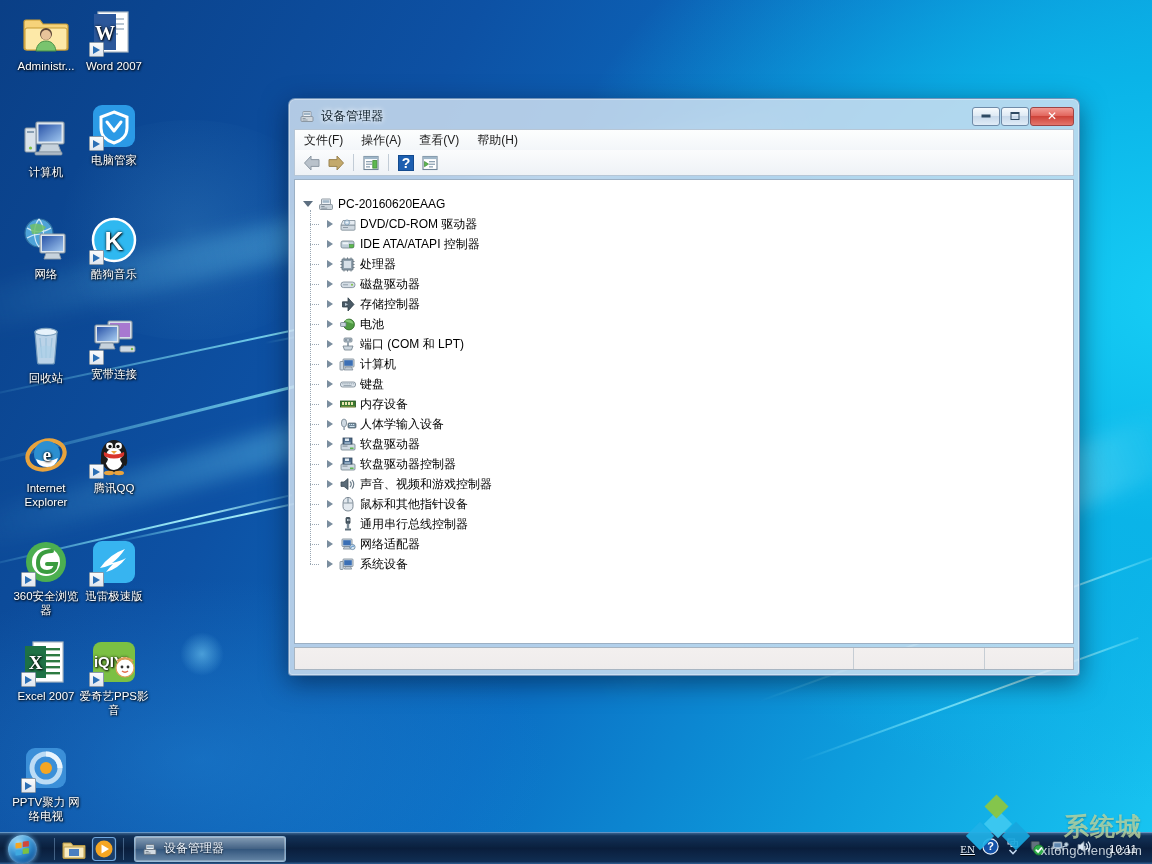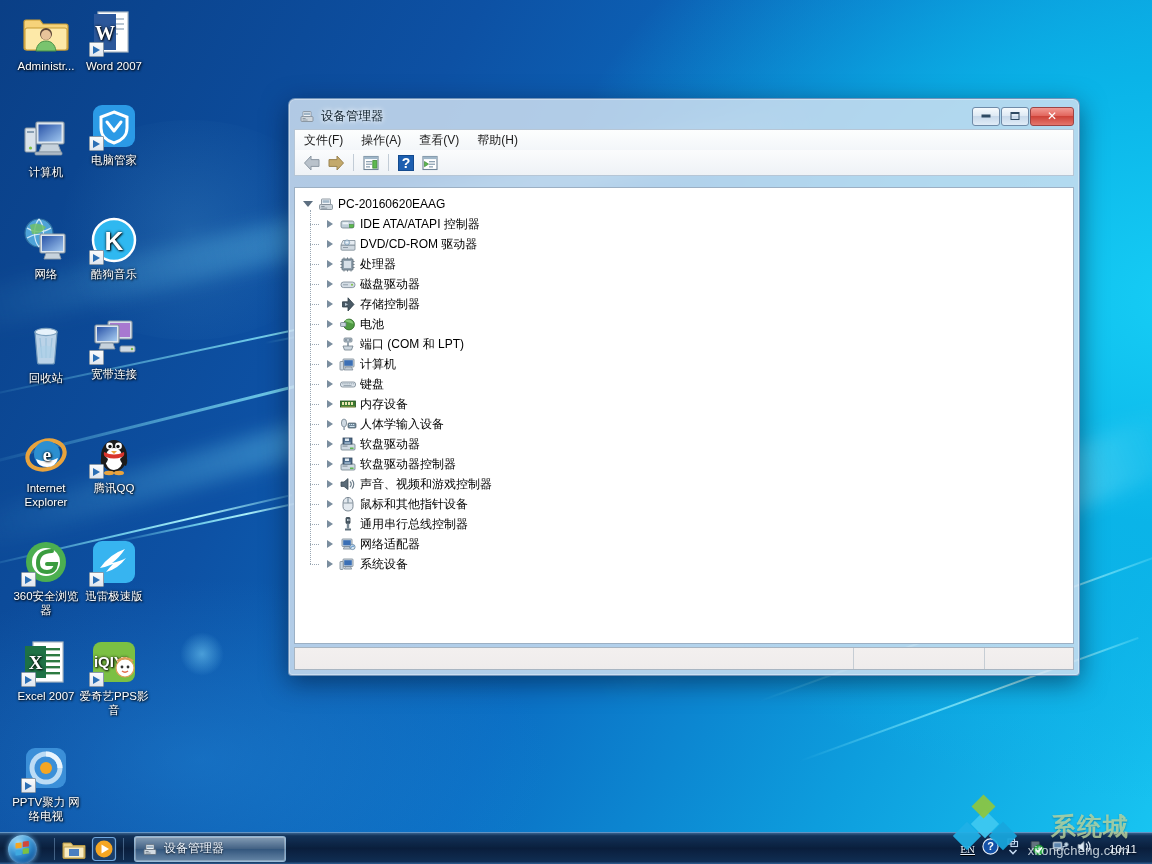--- a/index.html
+++ b/index.html
@@ -139,23 +139,23 @@
     padding-left: 6px; gap: 2px;
     flex: none;
   }
   .tb-btn { width: 22px; height: 22px; position: relative; cursor: default; border-radius: 2px; }
   .tb-sep { width: 1px; height: 17px; background: #c2ccd6; margin: 0 4px; }
 
   #tree-pane {
     flex: 1;
     background: #fff;
     border: 1px solid #9cb0c4;
-    margin-top: 11px;
+    margin-top: 3px;
     overflow: hidden;
-    padding: 6px 0 0 6px;
+    padding: 14px 0 0 6px;
     position: relative;
   }
 
   .tree-root { font-size: 12px; color: #000; }
   .node {
     display: flex; align-items: center;
     height: 20px;
     cursor: default;
     position: relative;
   }
@@ -250,21 +250,21 @@
     height: 32px;
     padding-right: 6px;
     gap: 7px;
   }
   #tray .t-item { position: relative; cursor: default; text-decoration: underline; }
   #lang-ind { font-size: 11px; color: #e9f3ff; font-family: "Liberation Serif", serif; text-shadow: 0 1px 1px #000; }
   #tray-clock { font-size: 11.5px; color: #f0f7ff; text-shadow: 0 1px 2px rgba(0,0,0,0.9); line-height: 12px; text-align: center; width: 46px; }
 
   
   #watermark {
-    position: absolute; right: 21px; bottom: 4px;
+    position: absolute; right: 8px; bottom: 4px;
     width: 178px; height: 46px;
     pointer-events: none;
   }
   #wm-text {
     position: absolute; right: 2px; top: -4px;
     font-size: 25px; font-weight: bold;
     color: rgba(190,215,160,0.80);
     letter-spacing: 1px;
     text-shadow: 0 1px 2px rgba(0,0,0,0.25);
   }
@@ -563,38 +563,38 @@
             </svg>
           </span>
           <span class="nm">PC-20160620EAAG</span>
         </div>
         <div class="children" id="tree-children">
             <div class="node">
               <span class="exp">
                 <span class="tri"></span>
               </span>
               <span class="ico"><svg width="18" height="16" viewBox="0 0 18 16">
-                  <rect x="2" y="5" width="13" height="7" rx="1.8" fill="#bfcdd8" stroke="#71808c" stroke-width="0.8"></rect>
-                  <rect x="3.5" y="6.3" width="6" height="2" fill="#eef3f7"></rect>
-                  <rect x="10.5" y="8.6" width="4" height="3" fill="#5db84f" stroke="#3c8a33" stroke-width="0.6"></rect>
-                </svg></span>
-              <span class="nm">IDE ATA/ATAPI 控制器</span>
-            </div>
-            <div class="node">
-              <span class="exp">
-                <span class="tri"></span>
-              </span>
-              <span class="ico"><svg width="18" height="16" viewBox="0 0 18 16">
                   <path d="M2 9 h14 v4.2 a1 1 0 0 1 -1 1 H3 a1 1 0 0 1 -1 -1z" fill="#cfd8e0" stroke="#7c8a96" stroke-width="0.8"></path>
                   <path d="M4 4.5 h12 l0 4.5 H2z" fill="#e6ecf2" stroke="#7c8a96" stroke-width="0.8"></path>
                   <circle cx="8" cy="6.5" r="2.6" fill="#c7d8e8" stroke="#6f8fa8" stroke-width="0.7"></circle>
                   <circle cx="8" cy="6.5" r="0.8" fill="#fff"></circle>
                   <rect x="4" y="11" width="5" height="1" fill="#8e9ba6"></rect>
                 </svg></span>
               <span class="nm">DVD/CD-ROM 驱动器</span>
+            </div>
+            <div class="node">
+              <span class="exp">
+                <span class="tri"></span>
+              </span>
+              <span class="ico"><svg width="18" height="16" viewBox="0 0 18 16">
+                  <rect x="2" y="5" width="13" height="7" rx="1.8" fill="#bfcdd8" stroke="#71808c" stroke-width="0.8"></rect>
+                  <rect x="3.5" y="6.3" width="6" height="2" fill="#eef3f7"></rect>
+                  <rect x="10.5" y="8.6" width="4" height="3" fill="#5db84f" stroke="#3c8a33" stroke-width="0.6"></rect>
+                </svg></span>
+              <span class="nm">IDE ATA/ATAPI 控制器</span>
             </div>
             <div class="node">
               <span class="exp">
                 <span class="tri"></span>
               </span>
               <span class="ico"><svg width="18" height="16" viewBox="0 0 18 16">
                   <rect x="3" y="3" width="11" height="11" rx="0.8" fill="#8fa0ad" stroke="#5e6e7a" stroke-width="0.9"></rect>
                   <rect x="5" y="5" width="7" height="7" fill="#d7e0e8"></rect>
                   <g stroke="#5e6e7a" stroke-width="0.8">
                     <path d="M5 3 v-1.6 M8.5 3 v-1.6 M12 3 v-1.6 M5 14 v1.6 M8.5 14 v1.6 M12 14 v1.6 M3 5.5 h-1.6 M3 8.5 h-1.6 M3 11.5 h-1.6 M14 5.5 h1.6 M14 8.5 h1.6 M14 11.5 h1.6"></path>

